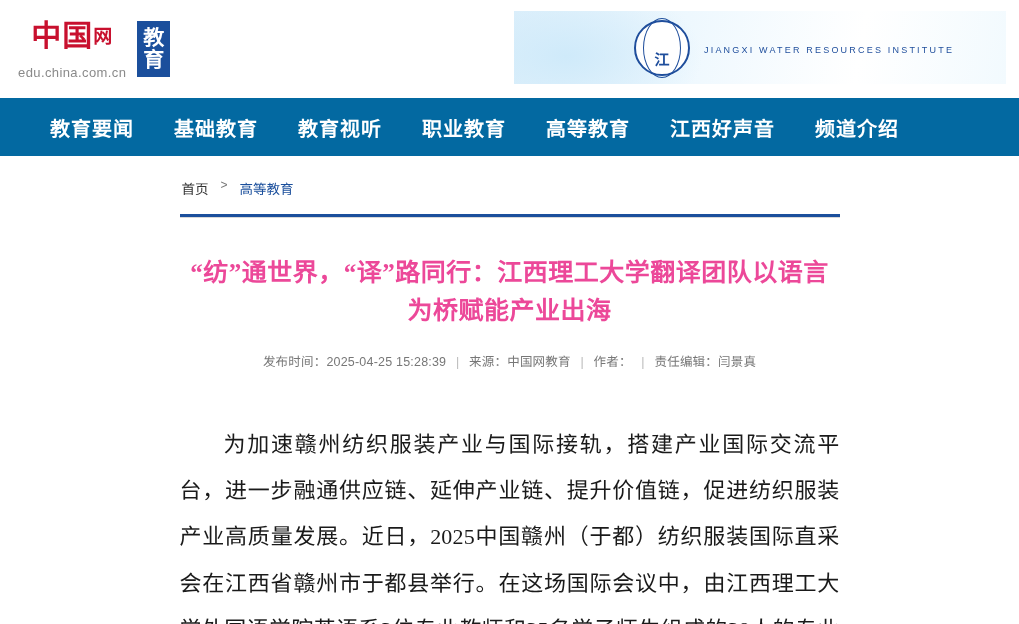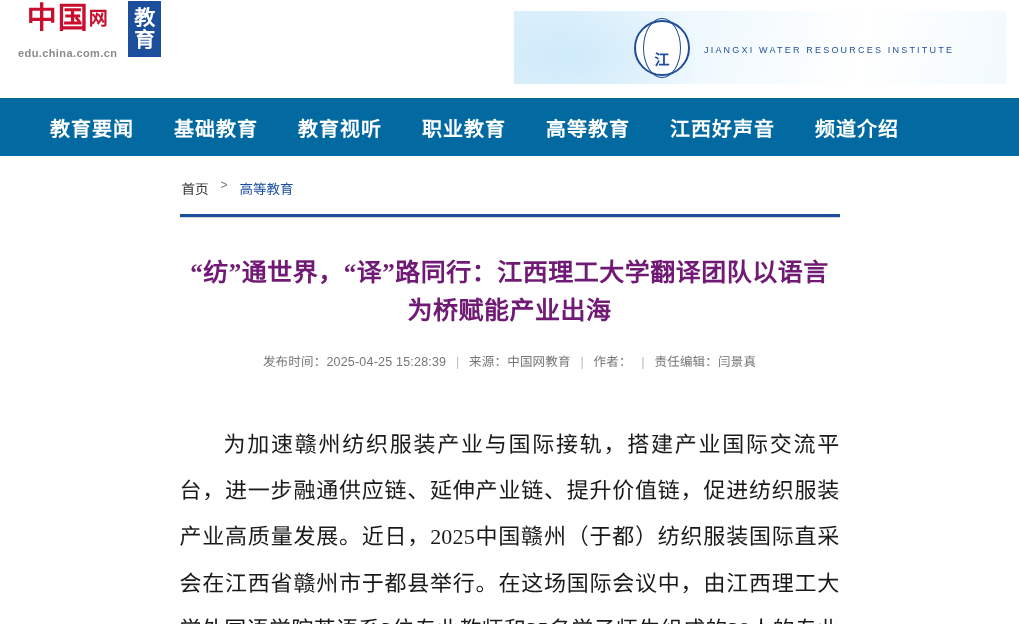--- a/index.html
+++ b/index.html
@@ -13,21 +13,21 @@
     overflow: hidden;
     font-family: "Liberation Sans", "DejaVu Sans", sans-serif;
     color: #222;
   }
 
   
   .top-header {
     height: 98px;
     background: #ffffff;
     display: flex;
-    align-items: flex-start;
+    align-items: center;
     position: relative;
   }
   .logo-wrap {
     display: flex;
     align-items: center;
     margin-left: 14px;
   }
   .logo-main {
     display: flex;
     flex-direction: column;
@@ -43,26 +43,25 @@
     letter-spacing: 1px;
     line-height: 1.05;
     white-space: nowrap;
   }
   .logo-cn .wang {
     color: #c8102e;
     font-size: 19px;
     vertical-align: 3px;
   }
   .logo-url {
-    font-size: 11px;
+    font-size: 13px;
     color: #8a8a8a;
     letter-spacing: 0.4px;
     margin-top: 13px;
     font-family: "Liberation Sans", sans-serif;
-    font-weight: bold;
   }
   .logo-edu {
     margin-left: 7px;
     background: #1b4f9c;
     color: #fff;
     font-family: "Liberation Serif", "DejaVu Serif", serif;
     font-size: 21px;
     font-weight: bold;
     width: 33px;
     height: 56px;
@@ -202,21 +201,21 @@
     background: #d8d8d8;
     width: 660px;
     margin: 0 auto;
   }
 
   .article-title {
     text-align: center;
     font-family: "Liberation Serif", "DejaVu Serif", serif;
     font-size: 25px;
     font-weight: bold;
-    color: #701a75;
+    color: #ec4899;
     line-height: 1.5;
     margin: 36px auto 0 auto;
     width: 640px;
     letter-spacing: 0.5px;
   }
   .meta {
     text-align: center;
     margin-top: 22px;
     font-size: 12.5px;
     color: #777;

